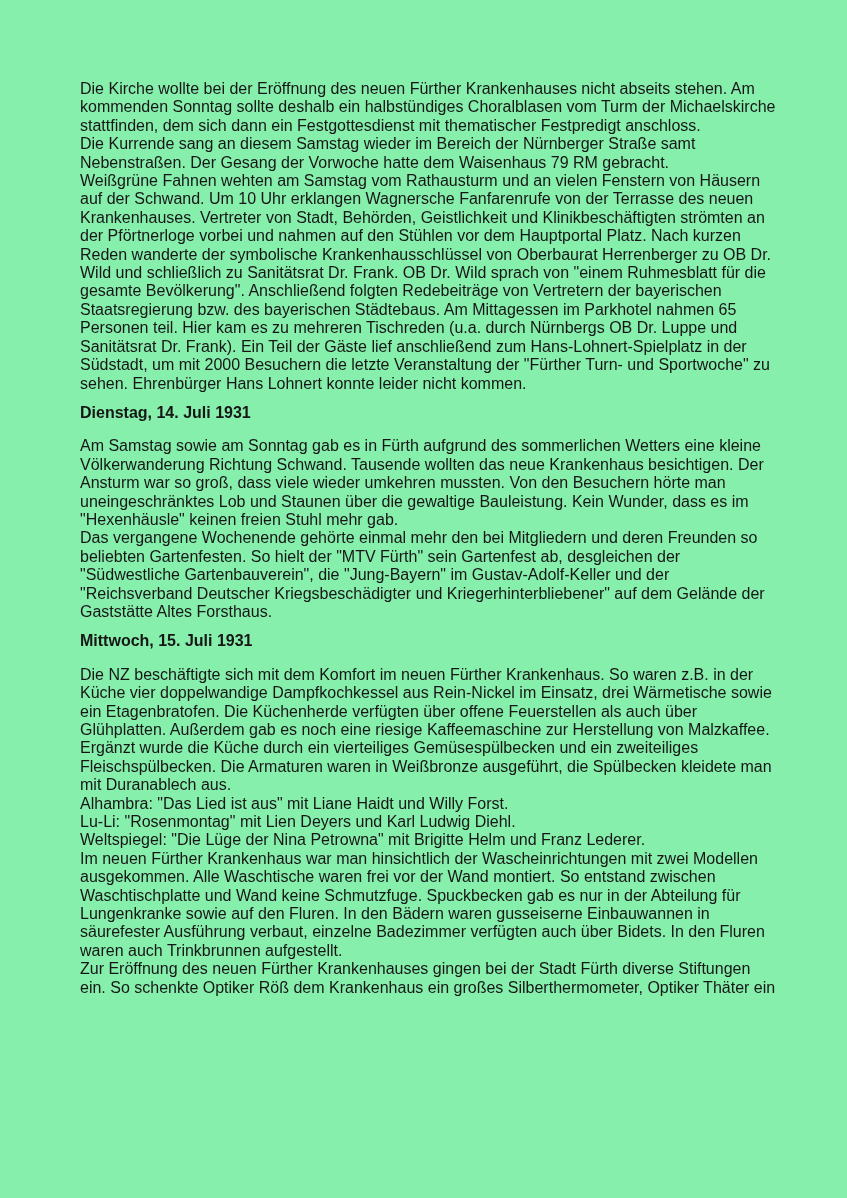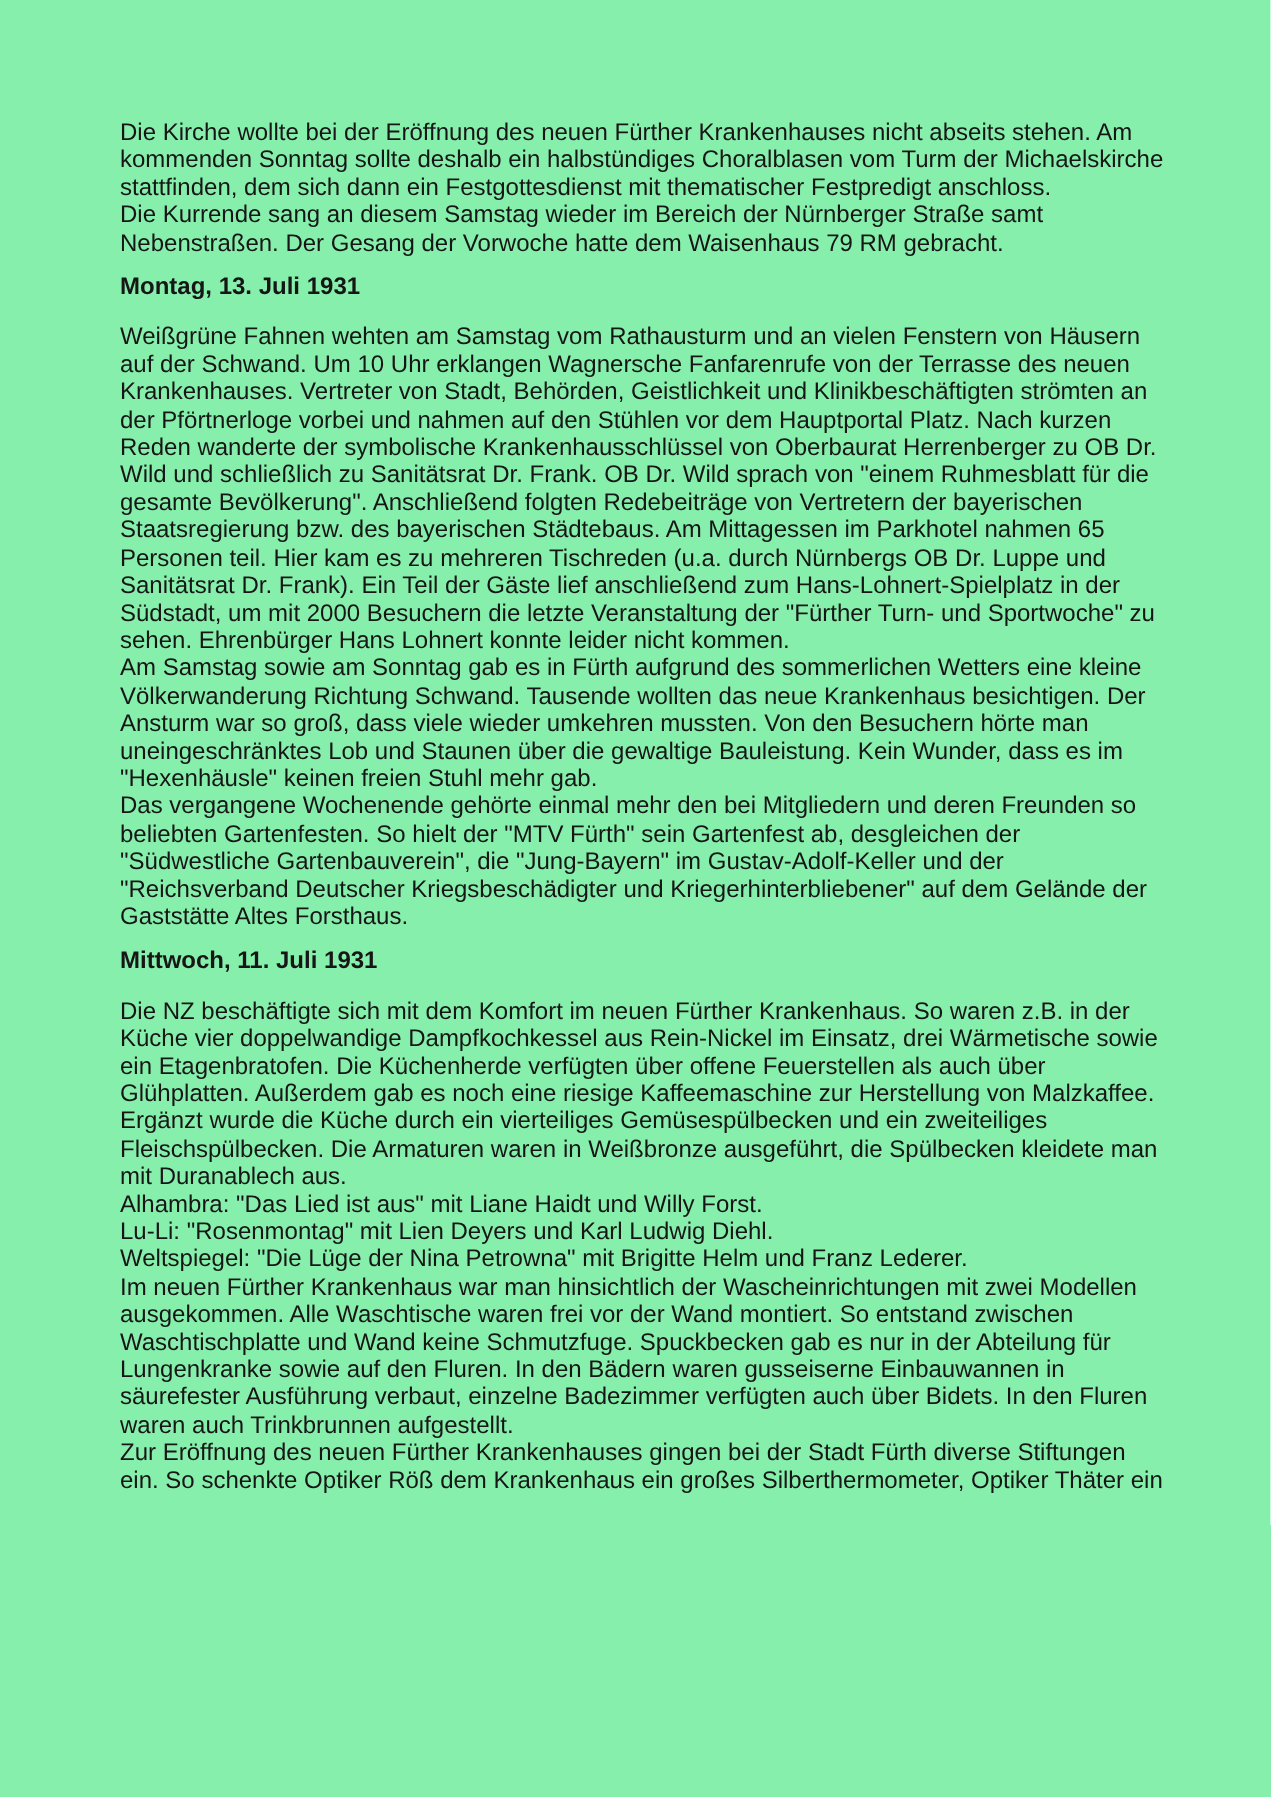--- a/index.html
+++ b/index.html
@@ -36,46 +36,46 @@
 <body>
 
 <div class="page">
 
   <div class="para">Die Kirche wollte bei der Eröffnung des neuen Fürther Krankenhauses nicht abseits stehen. Am
 kommenden Sonntag sollte deshalb ein halbstündiges Choralblasen vom Turm der Michaelskirche
 stattfinden, dem sich dann ein Festgottesdienst mit thematischer Festpredigt anschloss.
 Die Kurrende sang an diesem Samstag wieder im Bereich der Nürnberger Straße samt
 Nebenstraßen. Der Gesang der Vorwoche hatte dem Waisenhaus 79 RM gebracht.</div>
 
-  <div class="heading">Montag, 13. Juli 1931</div>
   <div class="para">Weißgrüne Fahnen wehten am Samstag vom Rathausturm und an vielen Fenstern von Häusern
 auf der Schwand. Um 10 Uhr erklangen Wagnersche Fanfarenrufe von der Terrasse des neuen
 Krankenhauses. Vertreter von Stadt, Behörden, Geistlichkeit und Klinikbeschäftigten strömten an
 der Pförtnerloge vorbei und nahmen auf den Stühlen vor dem Hauptportal Platz. Nach kurzen
 Reden wanderte der symbolische Krankenhausschlüssel von Oberbaurat Herrenberger zu OB Dr.
 Wild und schließlich zu Sanitätsrat Dr. Frank. OB Dr. Wild sprach von "einem Ruhmesblatt für die
 gesamte Bevölkerung". Anschließend folgten Redebeiträge von Vertretern der bayerischen
 Staatsregierung bzw. des bayerischen Städtebaus. Am Mittagessen im Parkhotel nahmen 65
 Personen teil. Hier kam es zu mehreren Tischreden (u.a. durch Nürnbergs OB Dr. Luppe und
 Sanitätsrat Dr. Frank). Ein Teil der Gäste lief anschließend zum Hans-Lohnert-Spielplatz in der
 Südstadt, um mit 2000 Besuchern die letzte Veranstaltung der "Fürther Turn- und Sportwoche" zu
 sehen. Ehrenbürger Hans Lohnert konnte leider nicht kommen.</div>
 
+  <div class="heading">Dienstag, 14. Juli 1931</div>
   <div class="para">Am Samstag sowie am Sonntag gab es in Fürth aufgrund des sommerlichen Wetters eine kleine
 Völkerwanderung Richtung Schwand. Tausende wollten das neue Krankenhaus besichtigen. Der
 Ansturm war so groß, dass viele wieder umkehren mussten. Von den Besuchern hörte man
 uneingeschränktes Lob und Staunen über die gewaltige Bauleistung. Kein Wunder, dass es im
 "Hexenhäusle" keinen freien Stuhl mehr gab.
 Das vergangene Wochenende gehörte einmal mehr den bei Mitgliedern und deren Freunden so
 beliebten Gartenfesten. So hielt der "MTV Fürth" sein Gartenfest ab, desgleichen der
 "Südwestliche Gartenbauverein", die "Jung-Bayern" im Gustav-Adolf-Keller und der
 "Reichsverband Deutscher Kriegsbeschädigter und Kriegerhinterbliebener" auf dem Gelände der
 Gaststätte Altes Forsthaus.</div>
 
-  <div class="heading">Mittwoch, 11. Juli 1931</div>
+  <div class="heading">Mittwoch, 15. Juli 1931</div>
   <div class="para">Die NZ beschäftigte sich mit dem Komfort im neuen Fürther Krankenhaus. So waren z.B. in der
 Küche vier doppelwandige Dampfkochkessel aus Rein-Nickel im Einsatz, drei Wärmetische sowie
 ein Etagenbratofen. Die Küchenherde verfügten über offene Feuerstellen als auch über
 Glühplatten. Außerdem gab es noch eine riesige Kaffeemaschine zur Herstellung von Malzkaffee.
 Ergänzt wurde die Küche durch ein vierteiliges Gemüsespülbecken und ein zweiteiliges
 Fleischspülbecken. Die Armaturen waren in Weißbronze ausgeführt, die Spülbecken kleidete man
 mit Duranablech aus.
 Alhambra: "Das Lied ist aus" mit Liane Haidt und Willy Forst.
 Lu-Li: "Rosenmontag" mit Lien Deyers und Karl Ludwig Diehl.
 Weltspiegel: "Die Lüge der Nina Petrowna" mit Brigitte Helm und Franz Lederer.</div>

